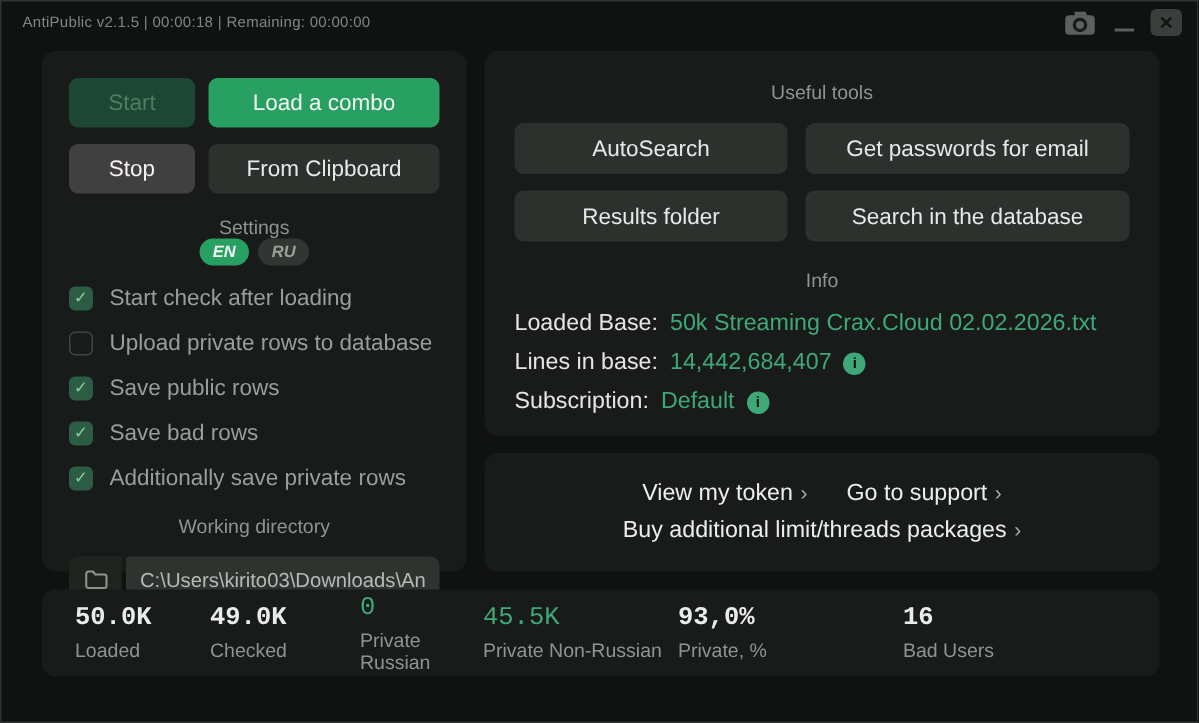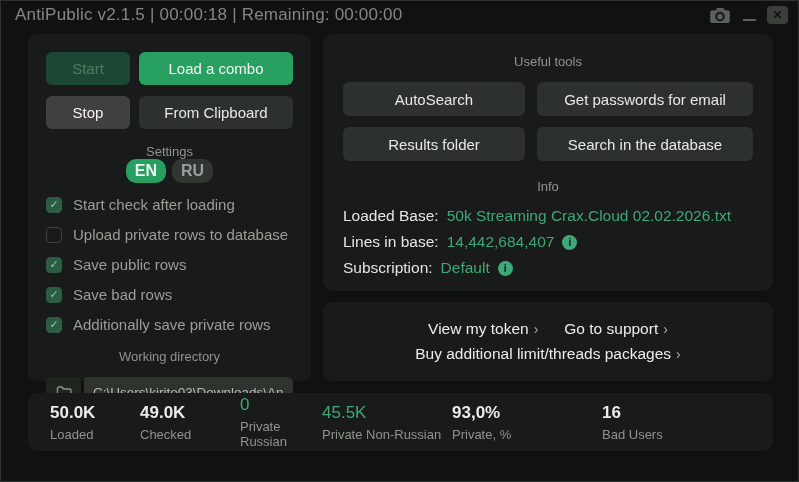--- a/index.html
+++ b/index.html
@@ -4,21 +4,21 @@
 <style>
   * { margin:0; padding:0; box-sizing:border-box; }
   html,body { width:799px; height:482px; background:#0d0f0e; overflow:hidden;
     font-family:"Liberation Sans", sans-serif; }
   .window { position:relative; width:799px; height:482px; background:#101211;
     border:1px solid #2e332f; }
 
   
   .titlebar { position:absolute; top:0; left:0; right:0; height:28px;
     display:flex; align-items:center; padding:0 10px 0 14px; }
-  .titlebar-text { color:#828783; font-size:17px; letter-spacing:.2px; }
+  .titlebar-text { color:#828783; font-size:10px; letter-spacing:.2px; }
   .titlebar-controls { margin-left:auto; display:flex; align-items:center; gap:9px; }
   .cam-btn { width:26px; height:20px; display:flex; align-items:center; justify-content:center; cursor:pointer; }
   .min-btn { width:16px; height:20px; position:relative; cursor:pointer; }
   .min-btn::after { content:""; position:absolute; left:1px; bottom:4px; width:13px; height:2px; background:#5b615c; }
   .close-btn { width:21px; height:18px; background:#3a3f3b; border-radius:4px;
     color:#121412; font-size:12px; font-weight:bold; display:flex; align-items:center;
     justify-content:center; cursor:pointer; }
 
   
   .panel { position:absolute; background:#181b19; border-radius:9px; }
@@ -36,21 +36,21 @@
   .btn-start { background:#1c4734; color:#4c7d61; }
   .btn-load  { background:#27a061; color:#f2f5f2; }
   .btn-stop  { background:#404040; color:#f6f1f0; }
   .btn-gray  { background:#2d312e; color:#e7e9e7; }
 
   
   .section-head { display:flex; align-items:center; margin:4px 0 13px 0;flex-direction:column; }
   .section-label { color:#8f948f; font-size:13px; white-space:nowrap; }
   .section-line { flex:1; height:1px; background:#3a3f3b; margin:0 10px; }
   .lang-pills { display:flex; gap:6px; }
-  .pill { font-size:16px; font-weight:bold; border-radius:10px; padding:3px 9px; cursor:pointer; }
+  .pill { font-size:11px; font-weight:bold; border-radius:10px; padding:3px 9px; cursor:pointer;font-style:italic; }
   .pill-en { background:#27a061; color:#f2f5f2; }
   .pill-ru { background:#33383480; background:#323633; color:#9aa09b; }
 
   
   .chk-row { display:flex; align-items:center; gap:11px; margin-bottom:13px; cursor:pointer; }
   .chk-box { width:16px; height:16px; border-radius:4px; border:1.5px solid #3f4541;
     display:flex; align-items:center; justify-content:center; font-size:11px;
     color:transparent; flex:0 0 16px; }
   .chk-row.checked .chk-box { background:#2c5c43; border-color:#2c5c43; color:#93c9a9; }
   .chk-label { color:#999e99; font-size:15px; }
@@ -74,21 +74,21 @@
     color:#11140f; font-size:10px; font-weight:bold; display:inline-flex;
     align-items:center; justify-content:center; }
 
   
   .links-row { display:flex; gap:26px; }
   .link { color:#eceeec; font-size:15.5px; cursor:pointer; }
   .link .arrow { color:#a8ada8; margin-left:5px; font-size:14px; }
 
   
   .stat { display:flex; flex-direction:column; gap:4px; }
-  .stat-value { color:#eaecea; font-size:17px; font-weight:bold; }
+  .stat-value { color:#eaecea; font-size:17px; font-weight:bold;font-family:Liberation Mono, monospace; }
   .stat.green .stat-value { color:#3ea878; font-weight:normal; }
   .stat-label { color:#8f948f; font-size:13px; }
   .stat:nth-child(1){width:90px} .stat:nth-child(2){width:100px}
   .stat:nth-child(3){width:82px} .stat:nth-child(4){width:130px}
   .stat:nth-child(5){width:150px} .stat:nth-child(6){width:100px}
 </style>
 </head>
 <body>
 
 <div class="window">

